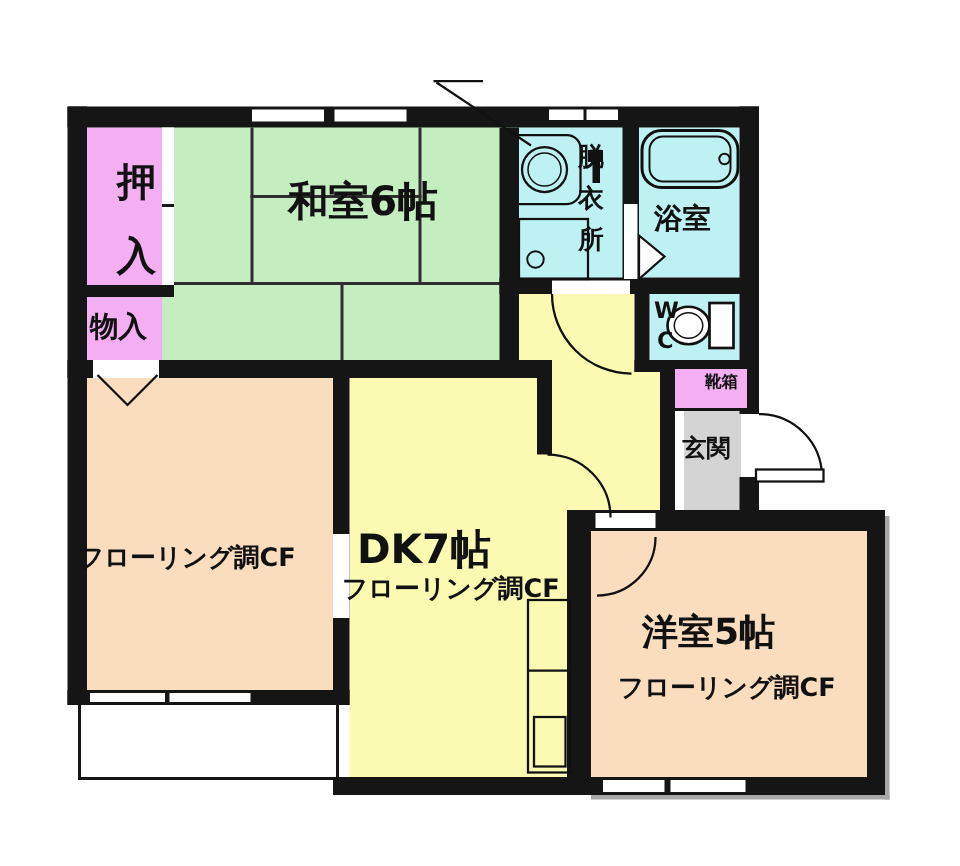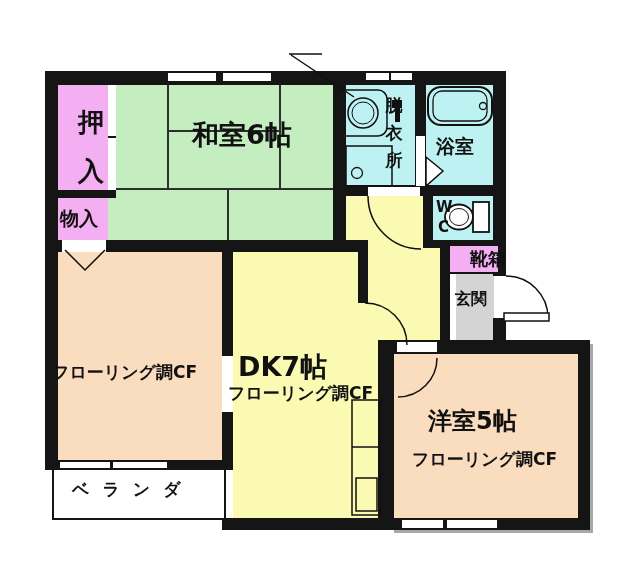--- a/index.html
+++ b/index.html
@@ -119,22 +119,21 @@
       <path d="M322,54 L289,54 M291,55 L354,97" stroke-width="1.5"></path>
     </g>
   </svg>
 
   <div class="lbl vlbl" style="left:78px;top:98px;width:24px;font-size:26px;line-height:1.9;">押入</div>
   <div class="lbl" style="left:60px;top:208px;font-size:19px;">物入</div>
   <div class="lbl" style="left:192px;top:120px;font-size:27px;">和室6帖</div>
   <div class="lbl vlbl" style="left:384px;top:92px;width:20px;font-size:17px;line-height:1.62;">脱衣所</div>
   <div class="lbl" style="left:436px;top:136px;font-size:19px;">浴室</div>
   <div class="lbl vlbl" style="left:436px;top:197px;width:15px;font-size:15px;line-height:1.35;text-align:center;">WC</div>
-  <div class="lbl" style="left:454px;top:249px;font-size:18px;padding-left:16px;">靴箱</div>
+  <div class="lbl" style="left:454px;top:249px;font-size:11px;padding-left:16px;">靴箱</div>
   <div class="lbl" style="left:455px;top:290px;font-size:16px;">玄関</div>
   <div class="lbl sub" style="left:52px;top:363px;font-size:17px;">フローリング調CF</div>
   <div class="lbl" style="left:238px;top:352px;font-size:27px;">DK7帖</div>
   <div class="lbl sub" style="left:228px;top:384px;font-size:17px;">フローリング調CF</div>
   <div class="lbl" style="left:428px;top:408px;font-size:24px;">洋室5帖</div>
   <div class="lbl sub" style="left:412px;top:450px;font-size:17px;">フローリング調CF</div>
-  <div class="lbl" style="left:72px;top:480px;font-size:17px;letter-spacing:13px;">ベランダ</div>
 
 </div>
 
 </body></html>

